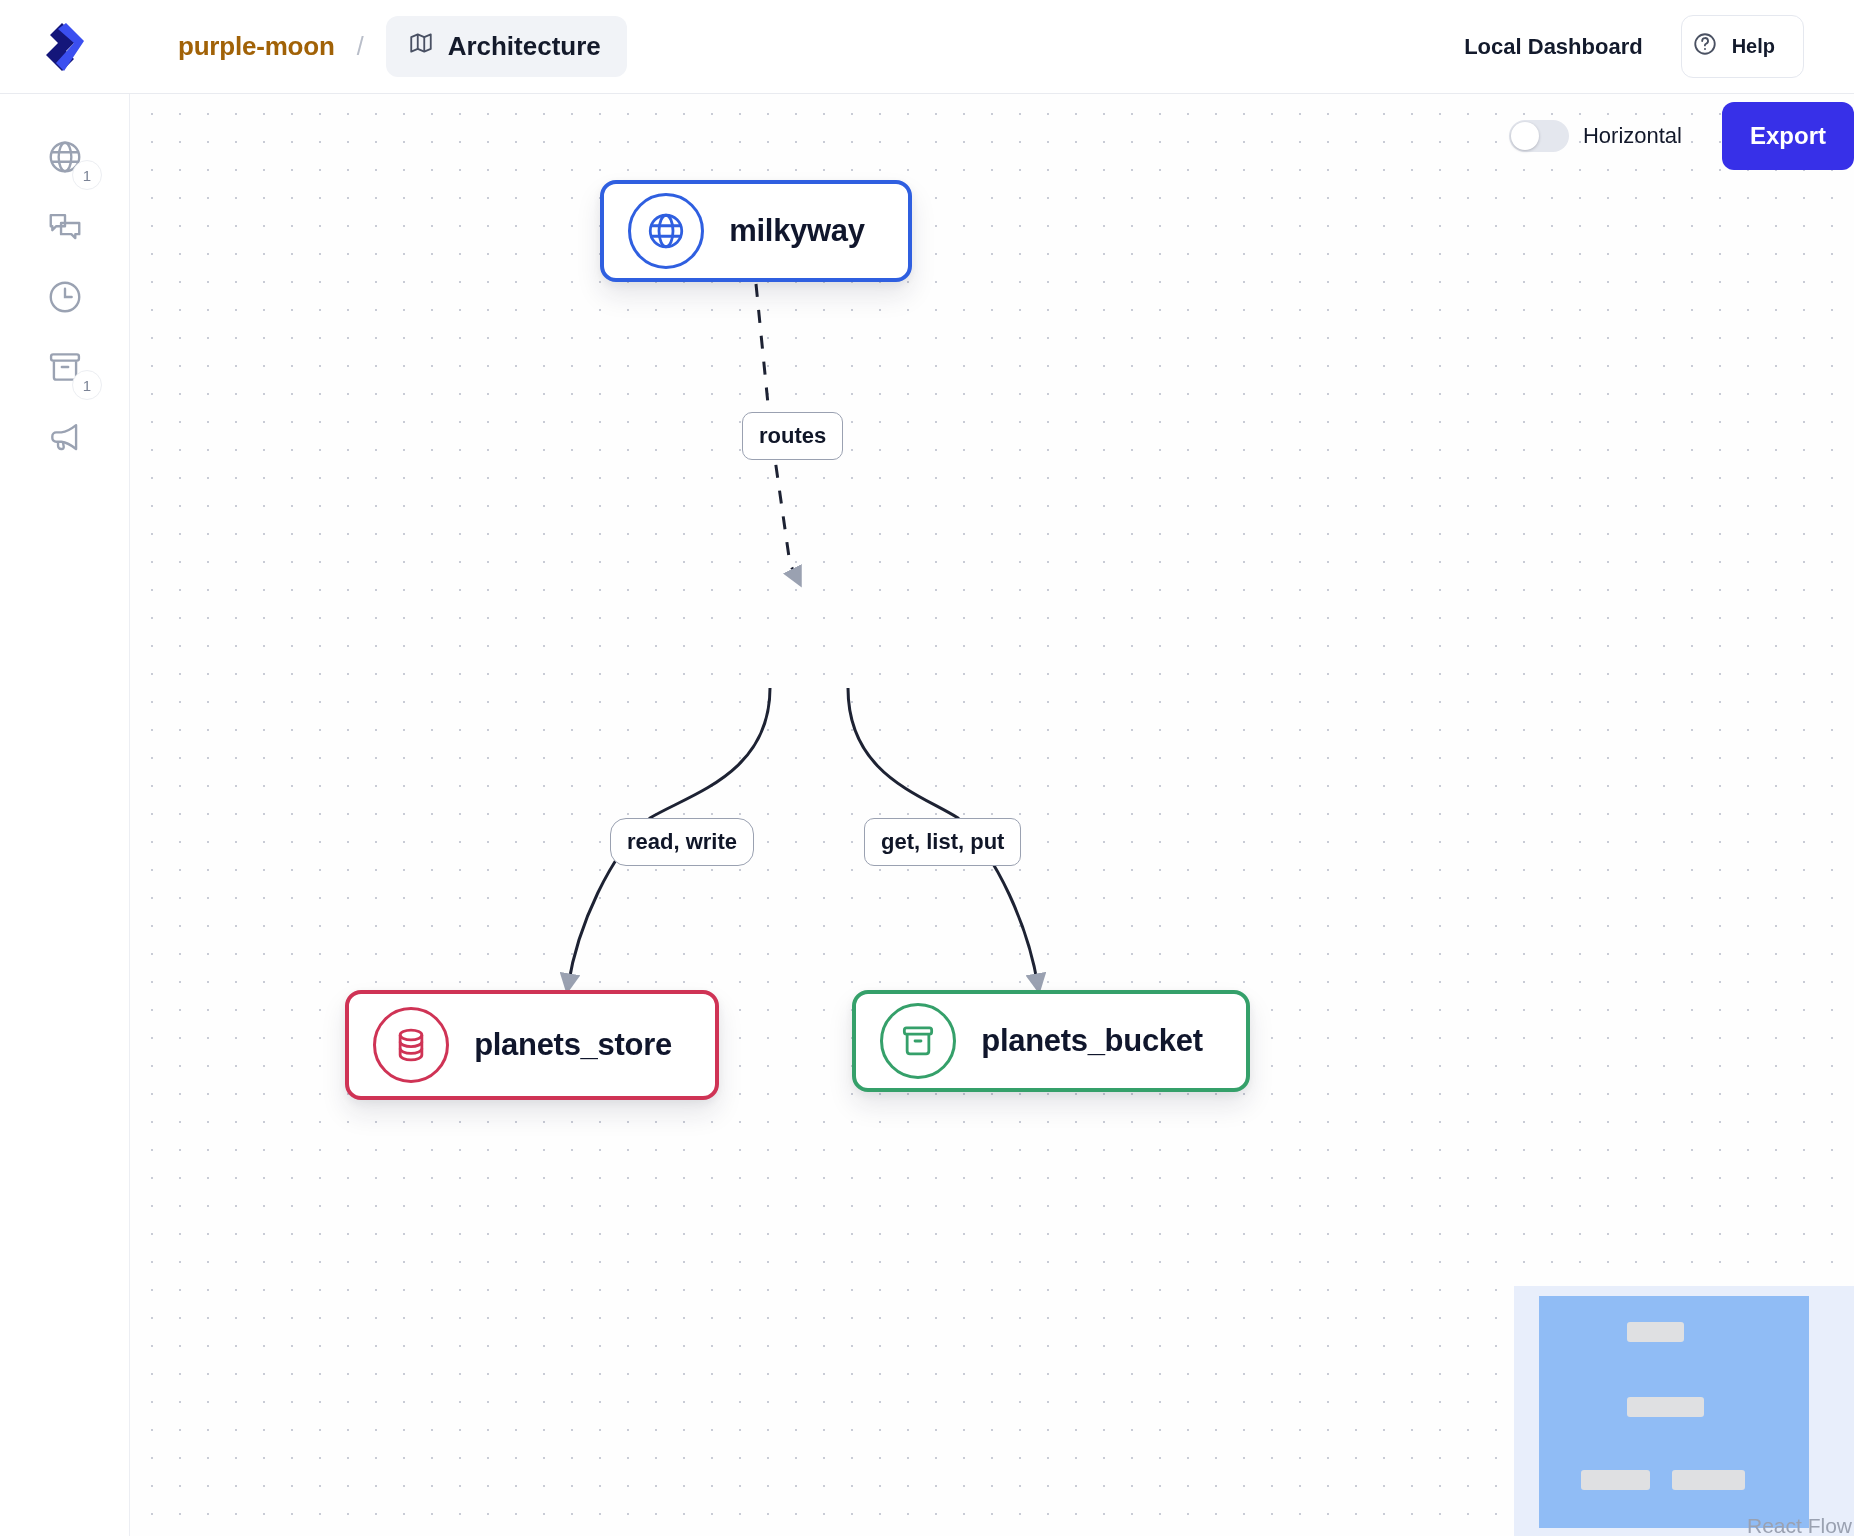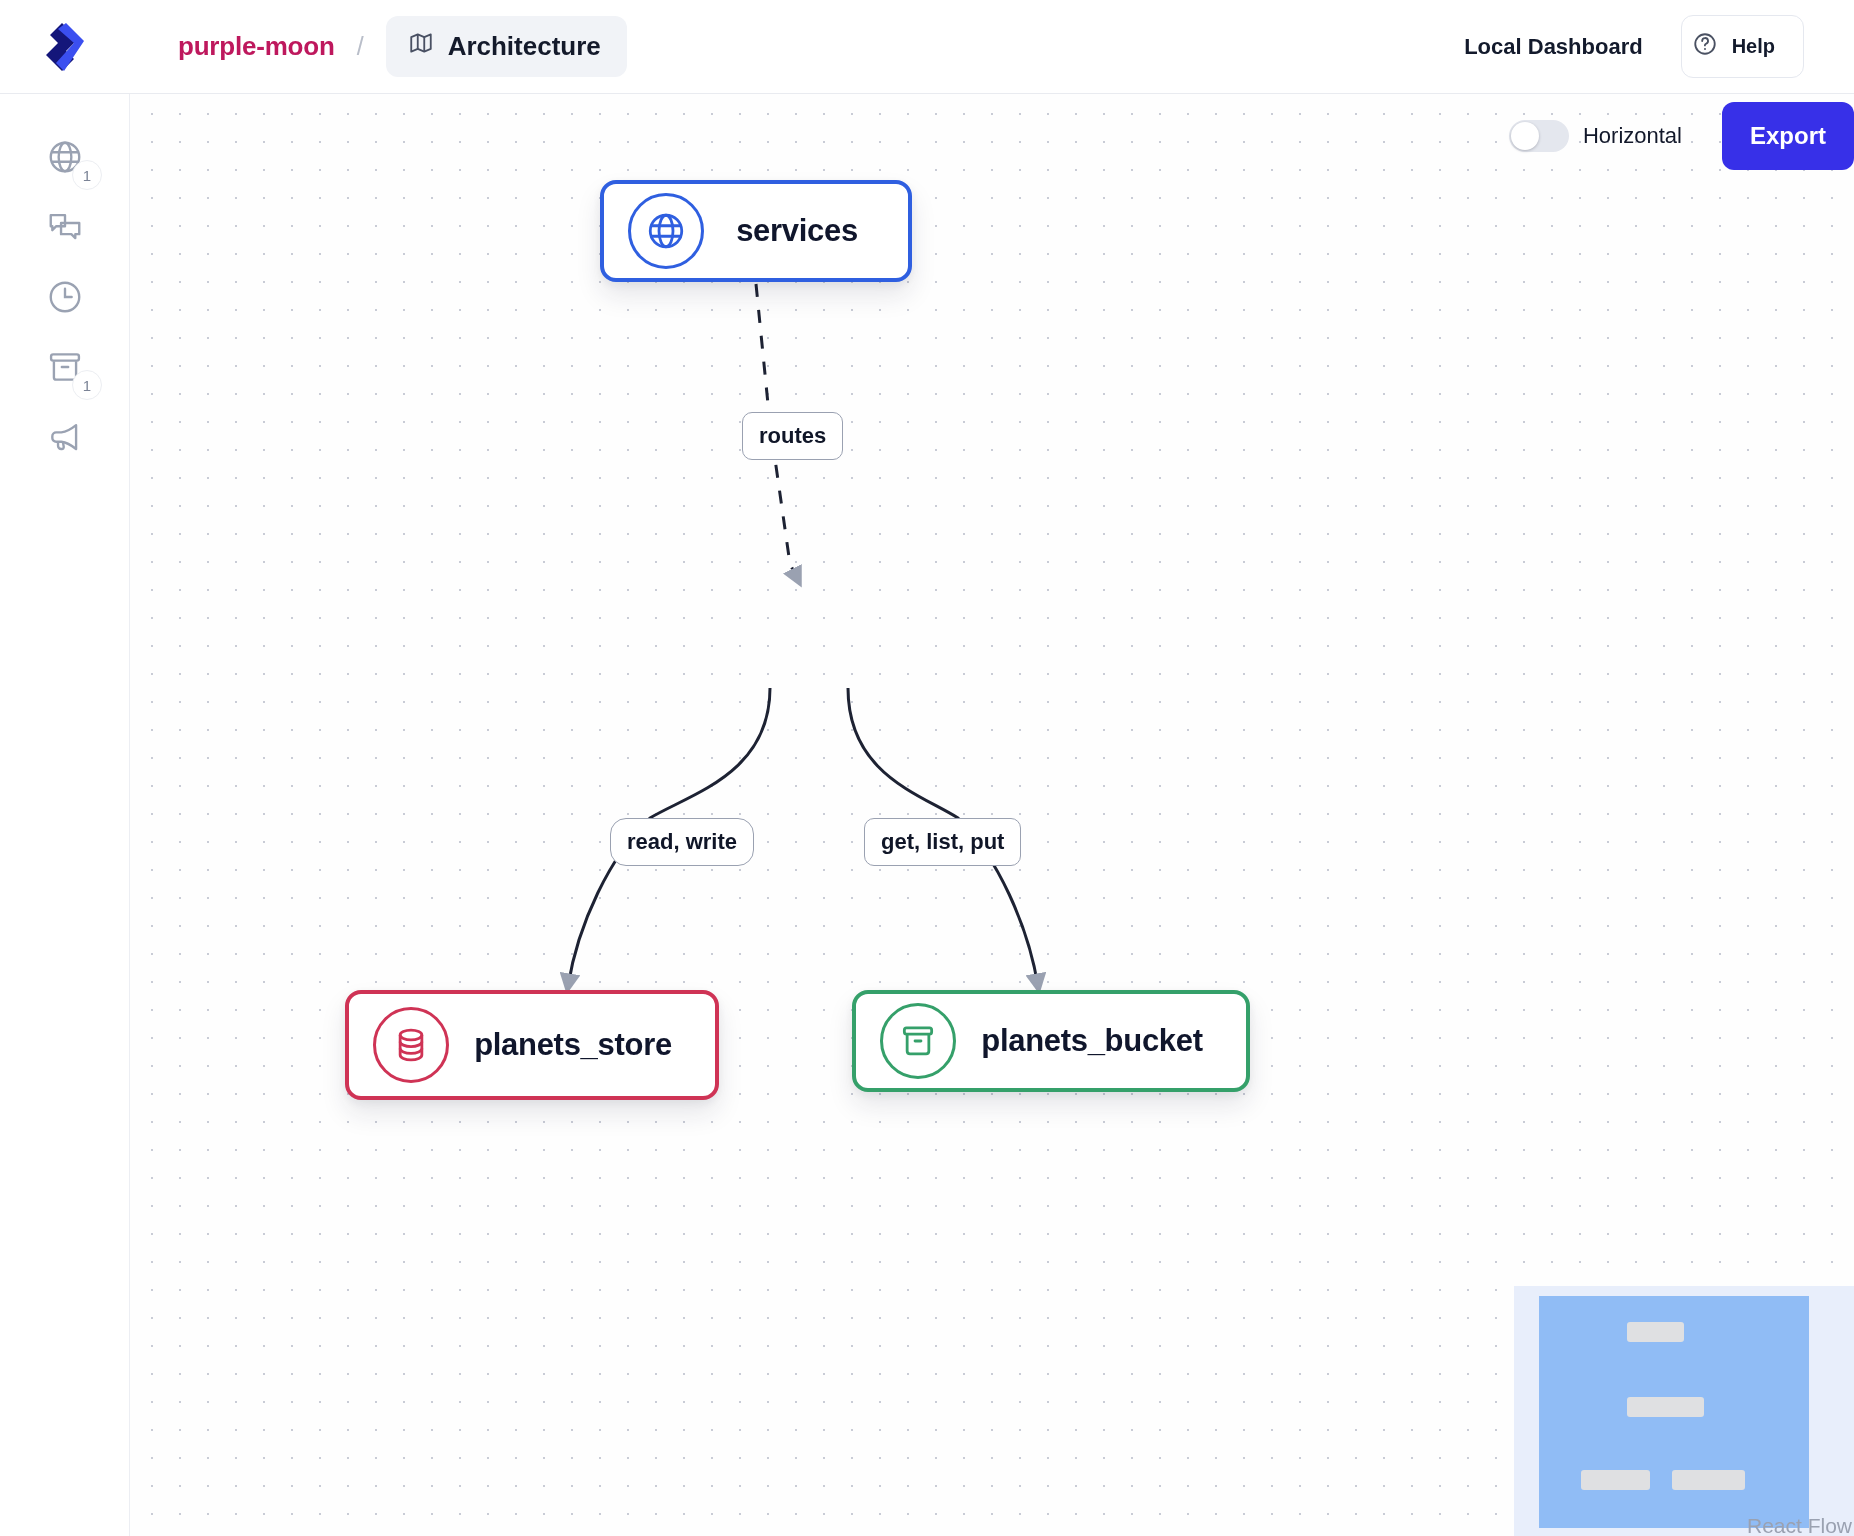--- a/index.html
+++ b/index.html
@@ -21,21 +21,21 @@
   }
   #logo-cell {
     width: 130px; height: 94px;
     display: flex; align-items: center; justify-content: center;
   }
   .brand-mark { width: 50px; height: 52px; display:block; }
 
   #crumbs { display: flex; align-items: center; gap: 0; }
   #project-name {
     font-size: 26px; font-weight: 700; letter-spacing: -0.2px;
-    color: #be185d; margin-left: 48px;
+    color: #a16207; margin-left: 48px;
   }
   #crumb-sep { font-size: 25px; color: #b9bec9; margin: 0 22px; }
   #tab-architecture {
     display: flex; align-items: center; gap: 14px;
     background: #f1f3f7;
     border-radius: 12px;
     padding: 14px 26px 14px 22px;
     font-size: 26px; font-weight: 600; color: #141a2b;
   }
   #spacer { flex: 1; }
@@ -296,21 +296,21 @@
   </svg>
 
   <div class="node" id="node-milkyway">
     <span class="ico">
       <svg width="42" height="42" viewBox="0 0 24 24" fill="none" stroke="currentColor" stroke-width="1.6">
         <circle cx="12" cy="12" r="9"></circle>
         <ellipse cx="12" cy="12" rx="4" ry="9"></ellipse>
         <path d="M3.3 9h17.4M3.3 15h17.4"></path>
       </svg>
     </span>
-    <span class="label">services</span>
+    <span class="label">milkyway</span>
   </div>
 
 
   <div class="node" id="node-store">
     <span class="ico">
       <svg width="42" height="42" viewBox="0 0 24 24" fill="none" stroke="currentColor" stroke-width="1.6">
         <ellipse cx="12" cy="6.3" rx="6.2" ry="2.8"></ellipse>
         <path d="M5.8 6.3v11.4c0 1.55 2.78 2.8 6.2 2.8s6.2-1.25 6.2-2.8V6.3"></path>
         <path d="M5.8 10.1c0 1.55 2.78 2.8 6.2 2.8s6.2-1.25 6.2-2.8"></path>
         <path d="M5.8 14c0 1.55 2.78 2.8 6.2 2.8s6.2-1.25 6.2-2.8"></path>

